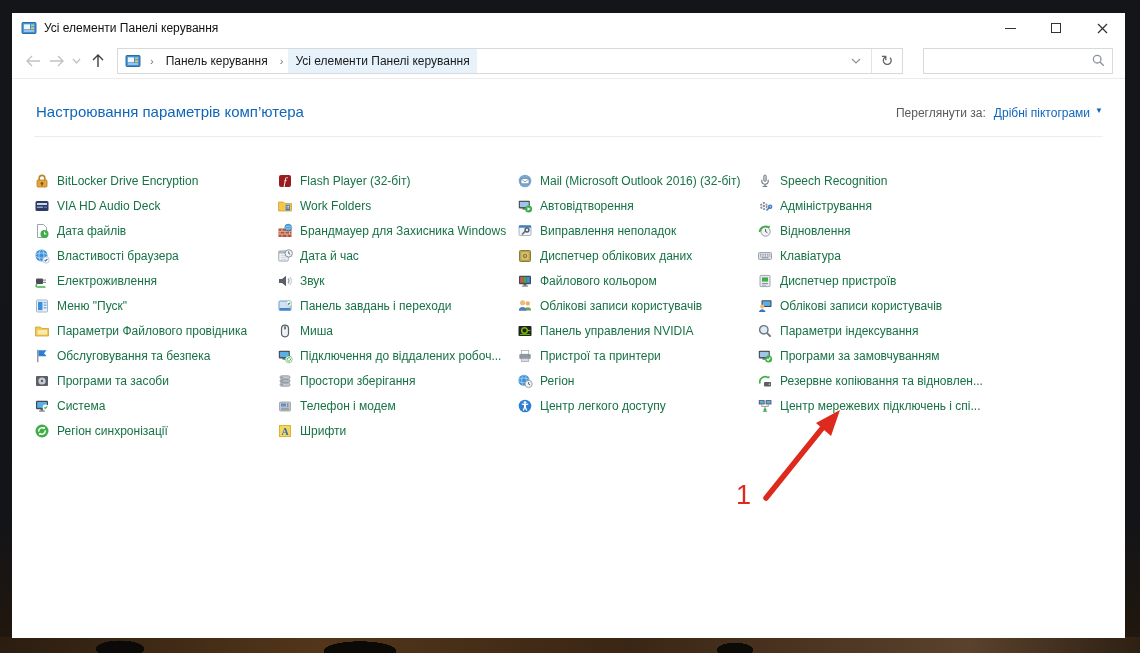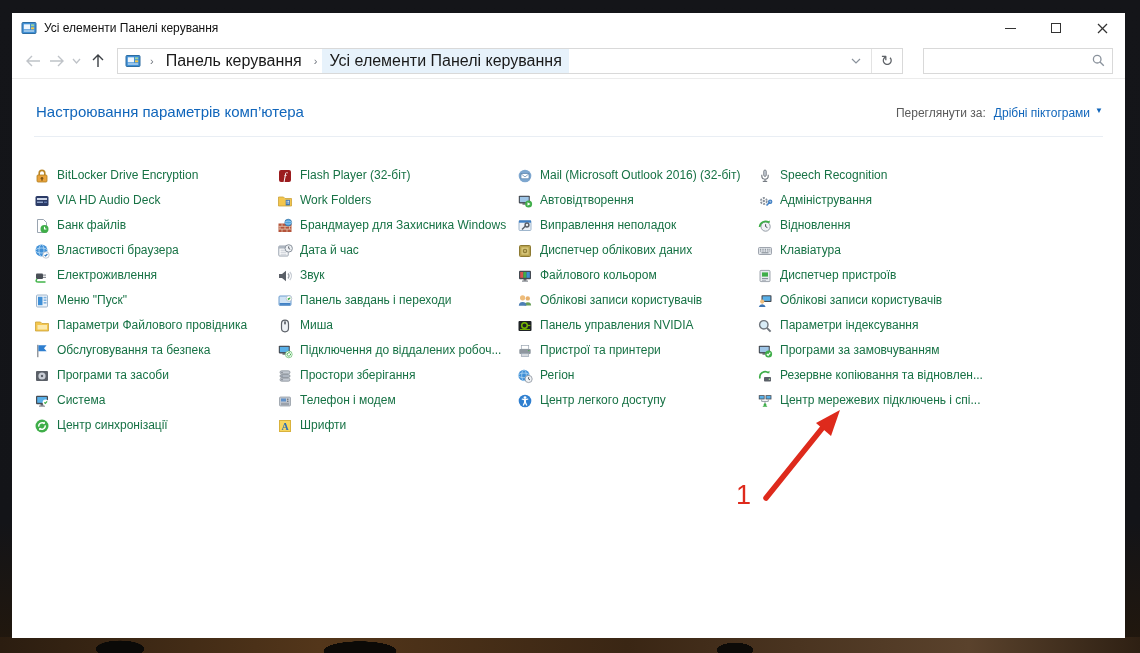--- a/index.html
+++ b/index.html
@@ -32,21 +32,21 @@
   .win-btn{ width:46px; height:100%; display:flex; align-items:center; justify-content:center; cursor:default; }
   .glyph-min{ width:11px; height:1px; background:#333; }
   .glyph-max{ width:10px; height:10px; border:1px solid #333; }
 
   
   .navbar{ height:36px; display:flex; align-items:center; padding:0 10px 0 12px; border-bottom:1px solid #ececec; background:#fff; }
   .nav-btn{ display:flex; align-items:center; justify-content:center; margin-right:6px; }
   .addr-wrap{ display:flex; align-items:center; height:26px; border:1px solid #d9d9d9; background:#fff; width:786px; margin-left:6px; }
   .addr-icon{ width:16px; height:16px; margin:0 4px 0 7px; flex:0 0 16px; }
   .crumb-sep{ color:#6f757d; font-size:11px; padding:0 5px; }
-  .crumb{ font-size:16px; color:#1a1a1a; padding:4px 7px; line-height:16px; }
+  .crumb{ font-size:12px; color:#1a1a1a; padding:4px 7px; line-height:16px; }
   .crumb.active{ background:var(--crumb-hl); }
   .addr-spacer{ flex:1; }
   .addr-chevron{ padding:0 10px; display:flex; align-items:center; }
   .addr-div{ width:1px; height:24px; background:#e3e3e3; }
   .refresh-btn{ width:30px; display:flex; align-items:center; justify-content:center; color:#5f6368; font-size:15px; }
   .search-box{ margin-left:20px; width:190px; height:26px; border:1px solid #d9d9d9; display:flex; align-items:center; background:#fff; }
   .search-box input{ flex:1; border:none; outline:none; font:12px "Liberation Sans",sans-serif; padding:0 6px; background:transparent; }
   .search-glass{ margin-right:7px; display:flex; }
 
   
@@ -55,21 +55,21 @@
   .page-title{ font-size:15px; color:var(--head-blue); }
   .view-by{ margin-left:auto; font-size:12px; display:flex; align-items:center; gap:8px; }
   .view-by-label{ color:#5a5a5a; }
   .view-by-value{ color:var(--head-blue); display:flex; gap:5px; cursor:default; }
   .view-caret{ font-size:8px; color:var(--head-blue); }
   .divider{ height:1px; background:#e9eef4; margin:16px 22px 0 22px; }
 
   .grid{ display:flex; margin-top:31px; padding-left:22px; }
   .col{ display:flex; flex-direction:column; }
   .col0{ width:243px; } .col1{ width:240px; } .col2{ width:240px; } .col3{ width:232px; }
-  .item{ height:25px; display:flex; gap:7px; cursor:default; }
+  .item{ height:25px; display:flex; align-items:center; gap:7px; cursor:default; }
   .item .ic{ width:16px; height:16px; flex:0 0 16px; }
   .item .lbl{ font-size:12px; color:var(--link-green); white-space:nowrap; }
 
   
   .annot-arrow{ position:absolute; left:700px; top:395px; width:180px; height:140px; z-index:2; pointer-events:none; }
   .annot-num{ position:absolute; left:736px; top:480px; font-size:27px; color:var(--annot-red); z-index:2; }
 
   svg{ display:block; }
   .defs{ position:absolute; width:0; height:0; overflow:hidden; }
 </style>
@@ -442,21 +442,21 @@
           <div class="item">
             <svg class="ic">
               <use href="#via-audio"></use>
             </svg>
             <span class="lbl">VIA HD Audio Deck</span>
           </div>
           <div class="item">
             <svg class="ic">
               <use href="#file-history"></use>
             </svg>
-            <span class="lbl">Банк файлів</span>
+            <span class="lbl">Дата файлів</span>
           </div>
           <div class="item">
             <svg class="ic">
               <use href="#internet-options"></use>
             </svg>
             <span class="lbl">Властивості браузера</span>
           </div>
           <div class="item">
             <svg class="ic">
               <use href="#power-options"></use>
@@ -490,21 +490,21 @@
           <div class="item">
             <svg class="ic">
               <use href="#system"></use>
             </svg>
             <span class="lbl">Система</span>
           </div>
           <div class="item">
             <svg class="ic">
               <use href="#sync-center"></use>
             </svg>
-            <span class="lbl">Центр синхронізації</span>
+            <span class="lbl">Регіон синхронізації</span>
           </div>
         </div>
       <div class="col col1">
           <div class="item">
             <svg class="ic">
               <use href="#flash-player"></use>
             </svg>
             <span class="lbl">Flash Player (32-біт)</span>
           </div>
           <div class="item">

